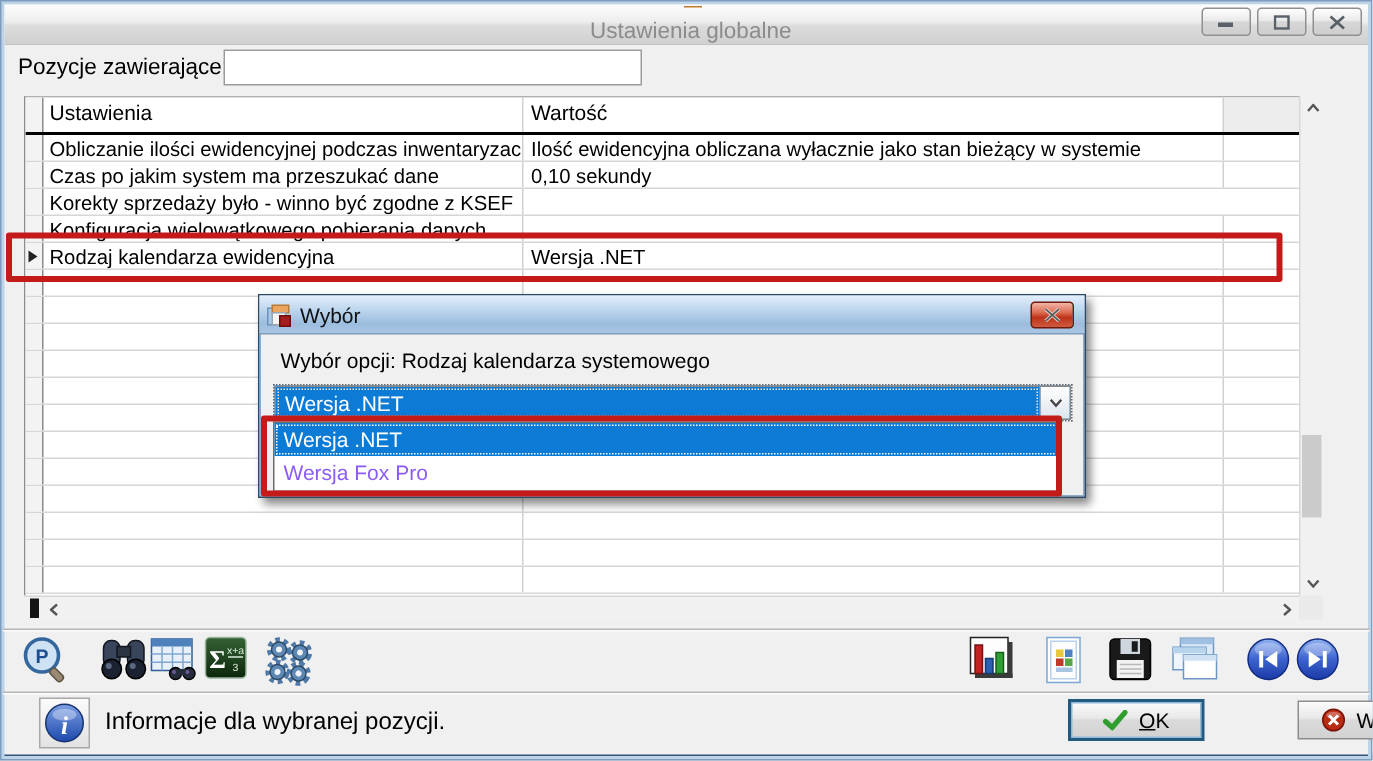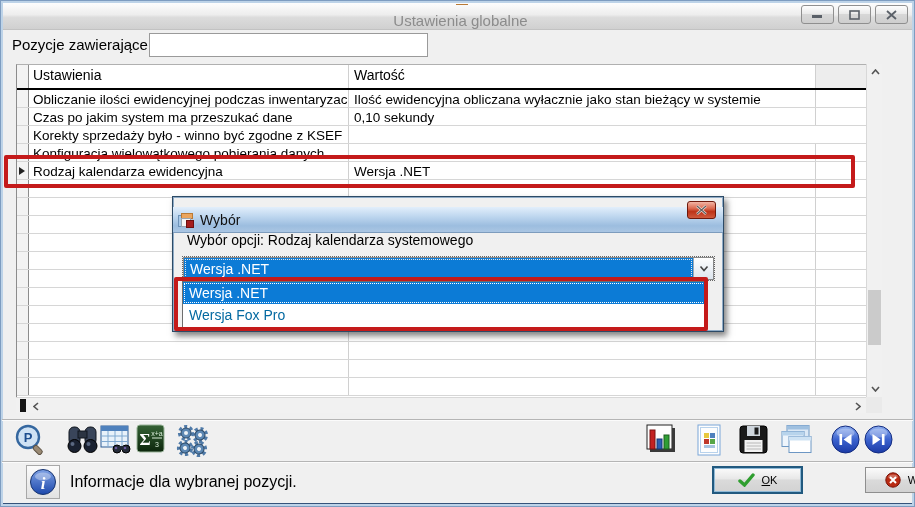--- a/index.html
+++ b/index.html
@@ -53,45 +53,45 @@
   .annot2 { left: 174px; top: 277px; width: 534px; height: 54px; z-index: 32; }
 
   
   .sep { left: 2px; right: 2px; height: 2px; border-top: 1px solid #b5b5b5; border-bottom: 1px solid #fbfbfb; }
   .sep-toolbar { top: 419px; } .sep-status { top: 461px; }
   .tbi { position: absolute; top: 424px; cursor: pointer; }
   .info-btn { left: 26px; top: 465px; width: 34px; height: 34px; border: 1px solid #a8a8a8;
     background: linear-gradient(#fbfbfb, #e2e2e2); display: flex; align-items: center; justify-content: center; }
   .status-text { left: 70px; top: 465px; height: 34px; line-height: 34px; font-size: 16px; color: #000; }
   .btn { position: absolute; display: flex; align-items: center; justify-content: center; gap: 7px;
-    font-size: 11px; color: #000;
+    font-size: 14px; color: #000;
     background: linear-gradient(#fbfbfb, #e8e8e8 45%, #dadada 50%, #d2d2d2); }
   .btn-ok { left: 712px; top: 466px; width: 91px; height: 28px; border: 2px solid #21597f;
     box-shadow: inset 0 0 0 1px #8fb9d6; }
   .btn-back { left: 821px; top: 467px; width: 88px; height: 26px; border: 1px solid #8e8e8e; margin-left: 44px; }
   .mn { text-decoration: underline; }
 
   
   .modal { left: 172px; top: 196px; width: 552px; height: 136px; background: #f0f0f0;
     border: 1px solid #2c4a66; box-shadow: 3px 4px 6px rgba(30,30,30,.55), inset 0 0 0 1px #8fabc6; z-index: 20; }
   .mtitle { height: 26px; background: linear-gradient(#e2eefb, #bcd5ee 40%, #9cbddf 75%, #aac6e3);
-    border-bottom: 1px solid #7d9cbd; display: flex; align-items: center; gap: 6px; padding-left: 5px; margin-top: 10px; }
+    border-bottom: 1px solid #7d9cbd; display: flex; align-items: center; gap: 6px; padding-left: 5px; }
   .mtitle-text { font-size: 14px; color: #101010; }
   .mclose { position: absolute; top: 4px; right: 7px; width: 29px; height: 18px; border: 1px solid #6e190c;
     border-radius: 3px; background: linear-gradient(#f2b5a5, #dc6a50 40%, #bd3318 60%, #cf5a3e);
     display: flex; align-items: center; justify-content: center; }
   .mlabel { position: absolute; left: 14px; top: 35px; font-size: 14px; color: #000; }
   .combo { position: absolute; left: 10px; top: 60px; width: 531px; height: 23px; background: #0c7bd6;
     border: 1px solid #888; outline: 1px dotted #666; display: flex; }
   .combo-text { flex: 1; color: #fff; font-size: 14px; padding: 3px 0 0 6px; white-space: nowrap;
     outline: 1px dotted #e8e8e8; outline-offset: -2px; }
   .combo-btn { width: 20px; background: linear-gradient(#fefefe, #dde5ee); border-left: 1px solid #9aa9b9;
     display: flex; align-items: center; justify-content: center; }
   .ddlist { position: absolute; left: 9px; top: 84px; width: 525px; height: 47px; background: #fff; border: 1px solid #6e6e6e; }
-  .dditem { height: 22px; font-size: 14px; padding: 3px 0 0 6px; white-space: nowrap; color: #0369a1; }
+  .dditem { height: 22px; font-size: 14px; padding: 3px 0 0 6px; white-space: nowrap; color: #8b5cf6; }
   .dditem.sel { background: #0c7bd6; color: #fff; outline: 1px dotted #fff; outline-offset: -2px; }
 </style>
 </head>
 <body>
 
 <svg width="0" height="0" style="position:absolute">
   <defs>
     <linearGradient id="gBlue" x1="0" y1="0" x2="0" y2="1">
       <stop offset="0" stop-color="#8fb0f0"></stop>
         <stop offset="0.5" stop-color="#3c63cf"></stop>

